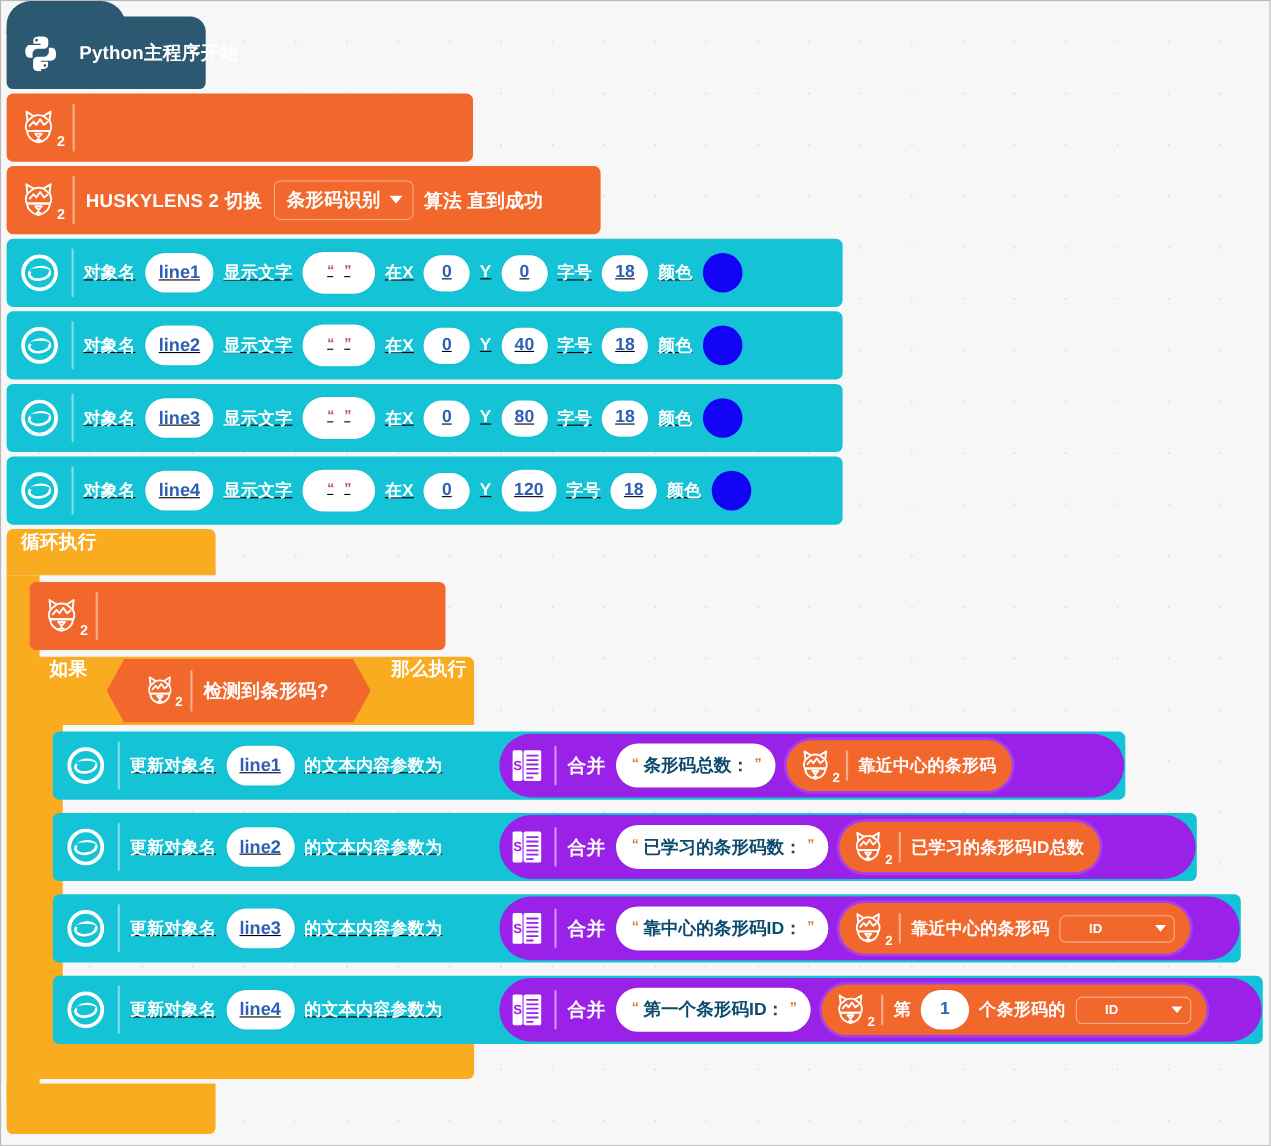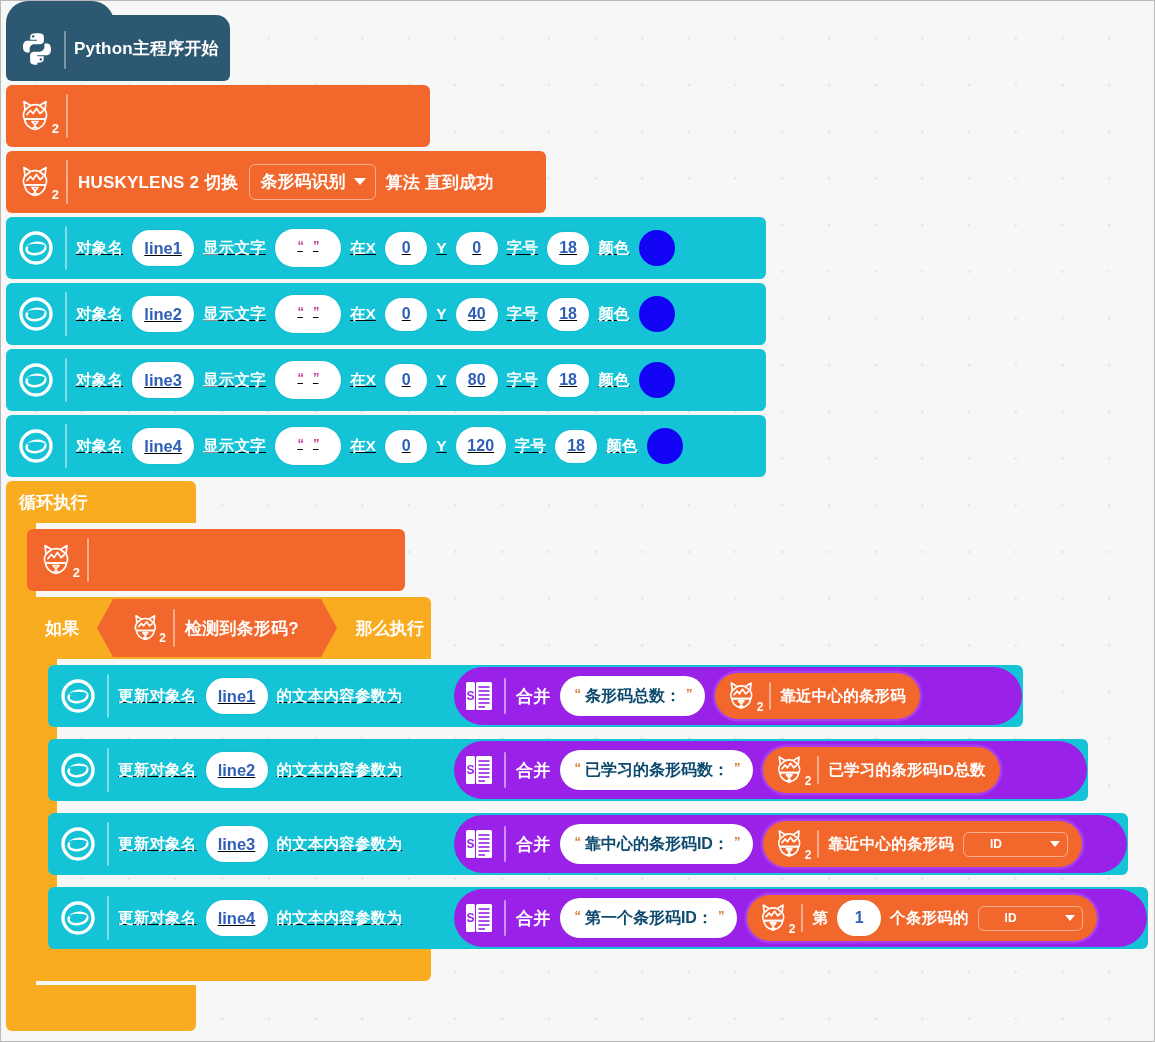--- a/index.html
+++ b/index.html
@@ -18,21 +18,21 @@
   #canvas { position:absolute; inset:0; }
 
   
   .blk { position:absolute; display:flex; align-items:center; }
   .lbl { color:#fff; font-size:17px; font-weight:700; white-space:nowrap; letter-spacing:.2px; }
   .lbl.sm { font-size:15.5px; }
   .sep { width:2px; align-self:stretch; margin:9px 0; background:rgba(255,255,255,.38); border-radius:1px; }
 
   
   #hat {
-    left:5px; top:14px; width:224px; height:66px;
+    left:5px; top:14px; width:181px; height:66px;
     background:#2d5872;
     border-radius:14px 14px 6px 6px;
     padding-left:8px; gap:8px;
     z-index:20;
   }
   #hat::before{
     content:""; position:absolute; left:0; top:-14px; width:108px; height:30px;
     background:#2d5872; border-radius:22px 22px 0 0;
   }
   #hat .sep { margin:12px 0 12px 2px; }
@@ -93,21 +93,21 @@
   .oval.bignum { min-width:50px; height:38px; }
   .q { color:#c2378b; font-size:13px; font-weight:900; line-height:1; position:relative; top:-3px; letter-spacing:-1px;}
   .q.o { color:#d4762c; }
   .strtxt { color:#0c4a6e; font-size:16px; font-weight:700; white-space:nowrap; }
 
   
   .swatch { width:36px; height:36px; border-radius:999px; background:#1203f4; flex:none; }
 
   
   .yl { position:absolute; background:#f9ac20; z-index:5; }
-  .yl-head { border-radius:6px 6px 0 0; display:flex; align-items:center; }
+  .yl-head { border-radius:6px 6px 0 0; display:flex; }
   .yl-arm  { }
   .yl-foot { border-radius:0 0 6px 6px; }
 
   
   .pr {
     position:absolute; background:#9a21e8; border-radius:999px;
     display:flex; align-items:center; gap:10px; padding:0 7px 0 10px;
     z-index:12;
   }
   .joinicon { width:30px; height:32px; flex:none; position:relative; }

